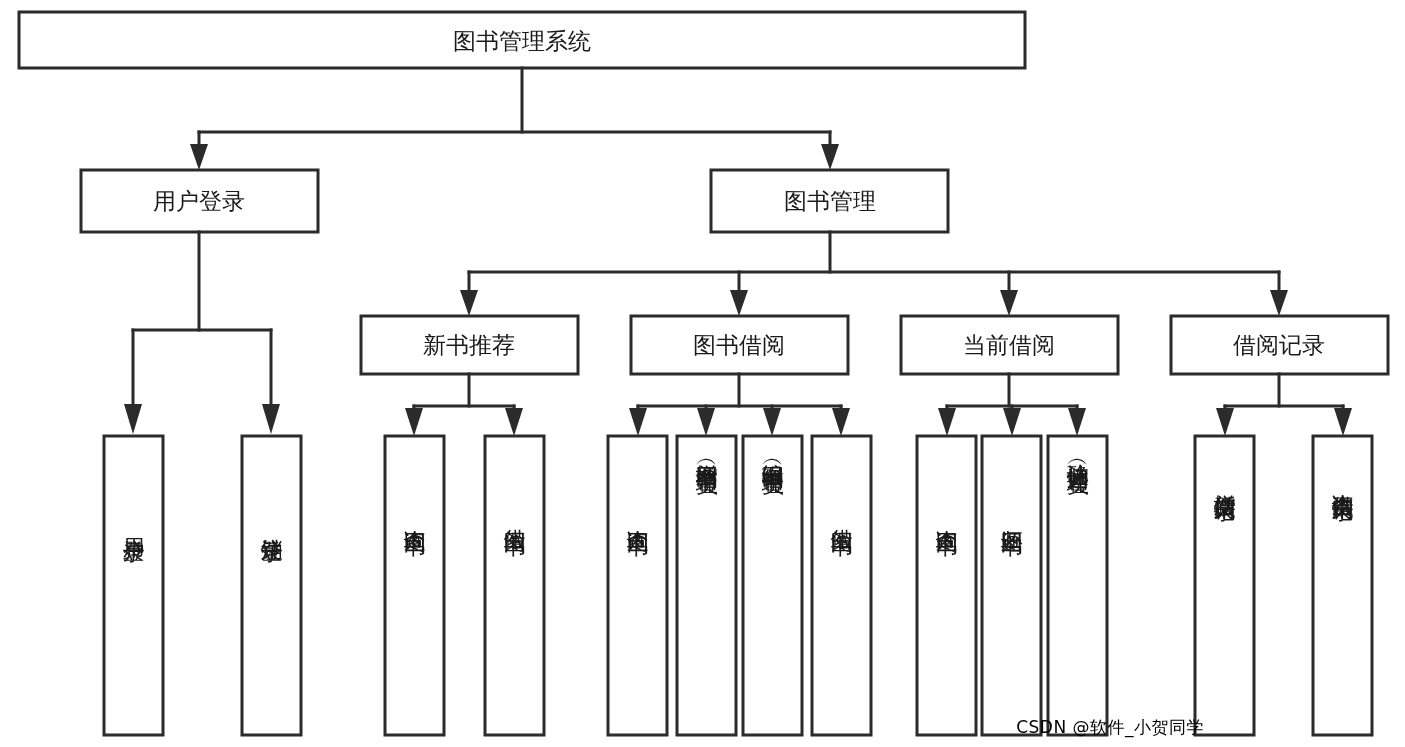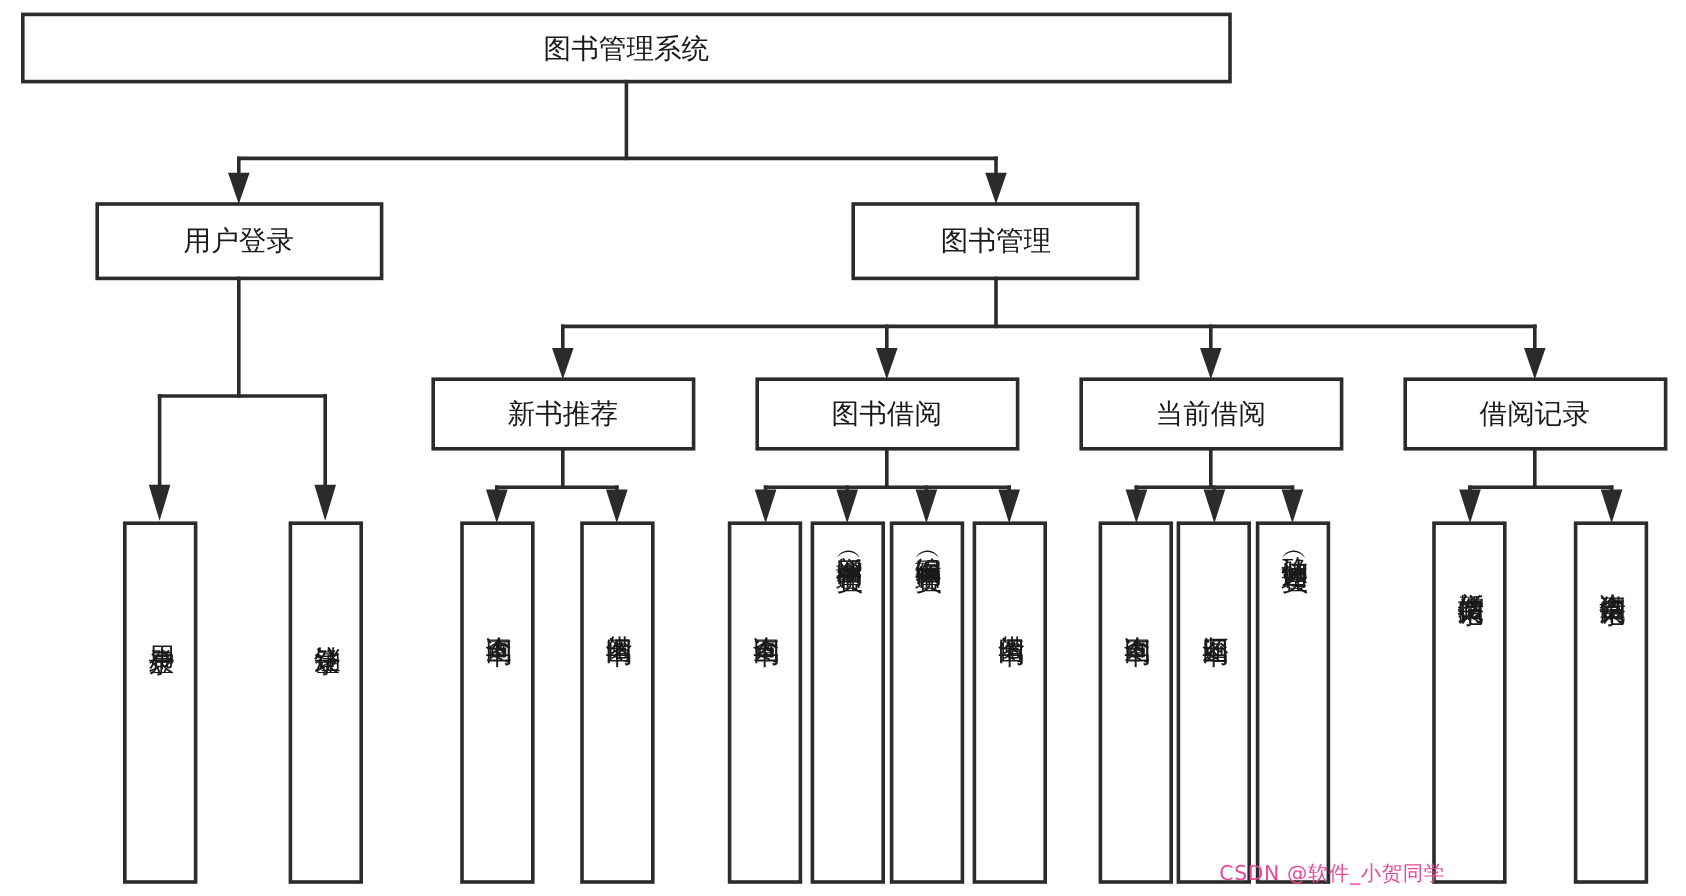--- a/index.html
+++ b/index.html
@@ -68,21 +68,21 @@
     letter-spacing: 1.5px;
     color: #1a1a1a;
     white-space: nowrap;
   }
   .watermark {
     position: absolute;
     right: 14px;
     bottom: 8px;
     font-family: "DejaVu Sans", "Liberation Sans", sans-serif;
     font-size: 17px;
-    color: #ec4899;
+    color: #000000;
     letter-spacing: 0.5px;
     user-select: none;
   }
 </style>
 </head>
 <body>
 
 <div id="diagram-root">
 
   <svg id="flowchart" viewBox="0 0 1405 747">

